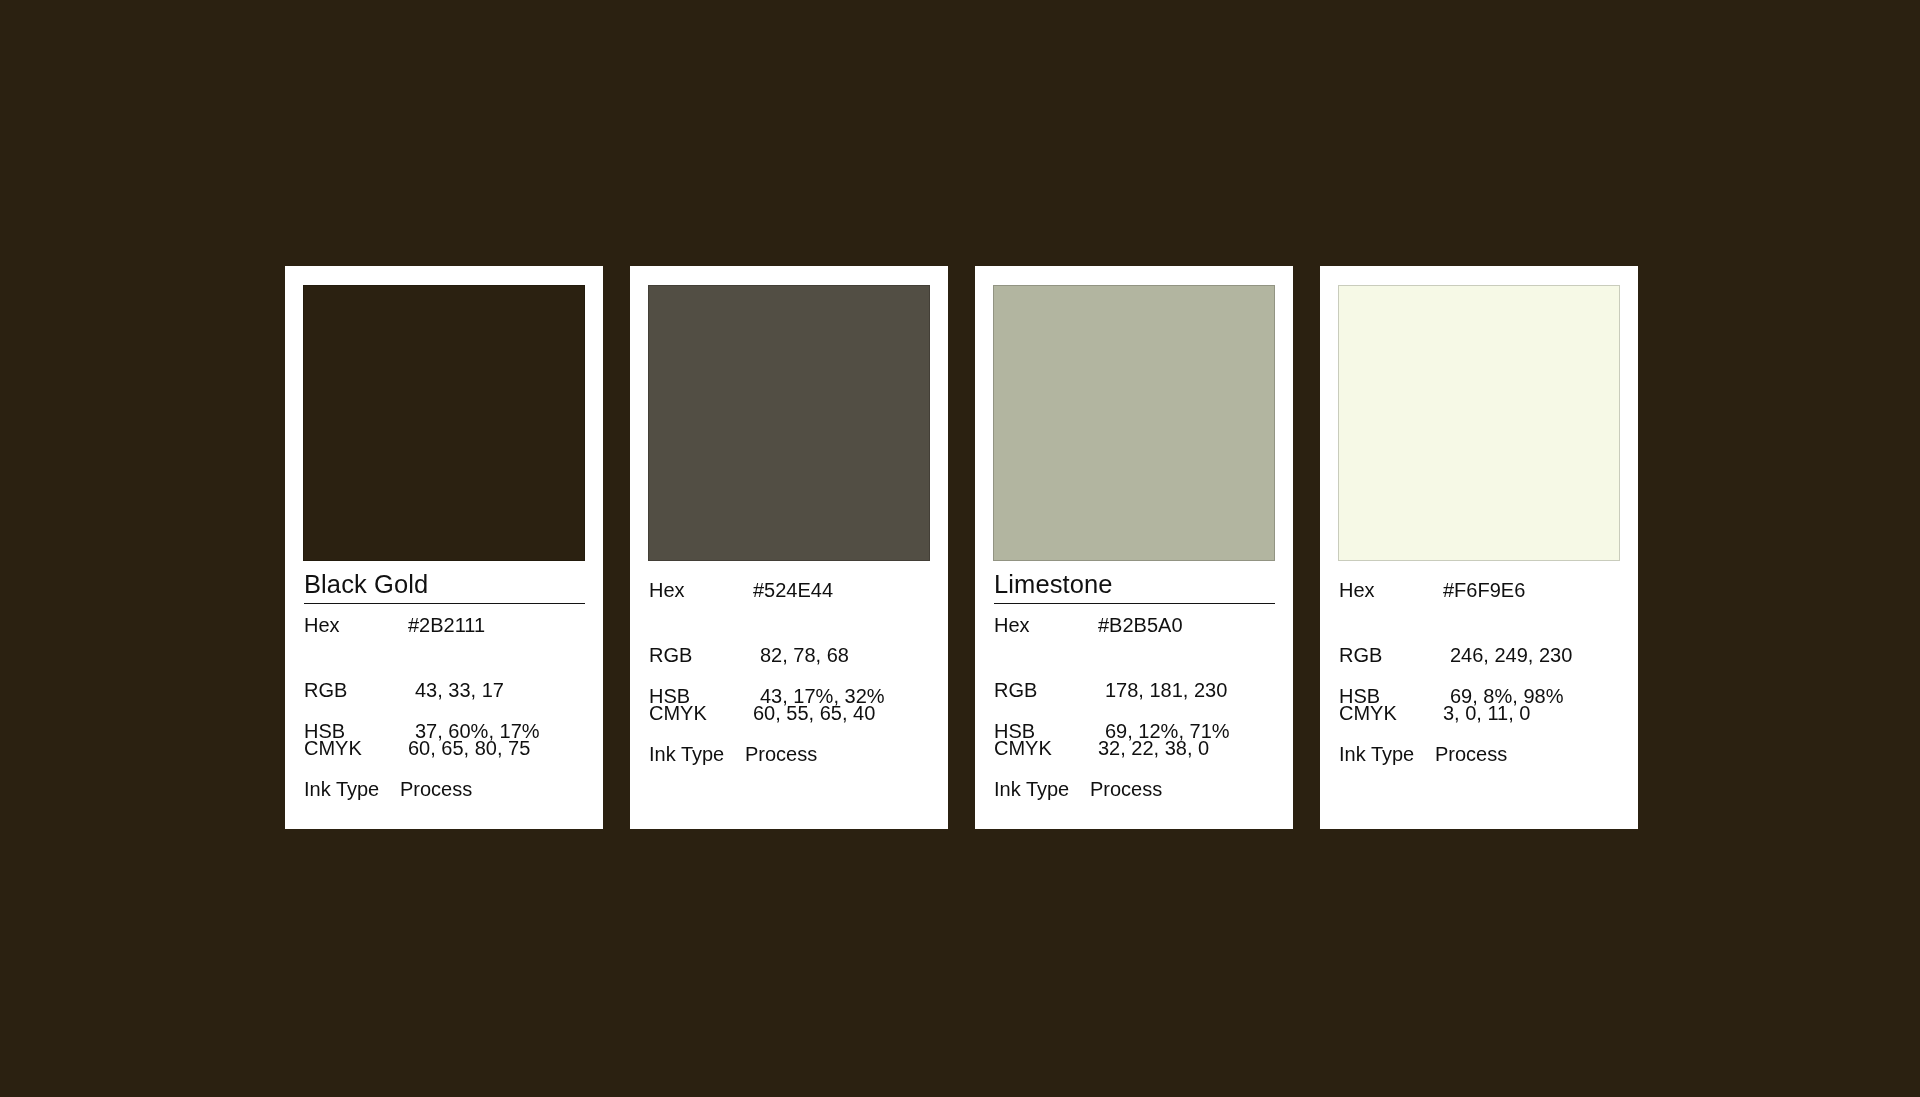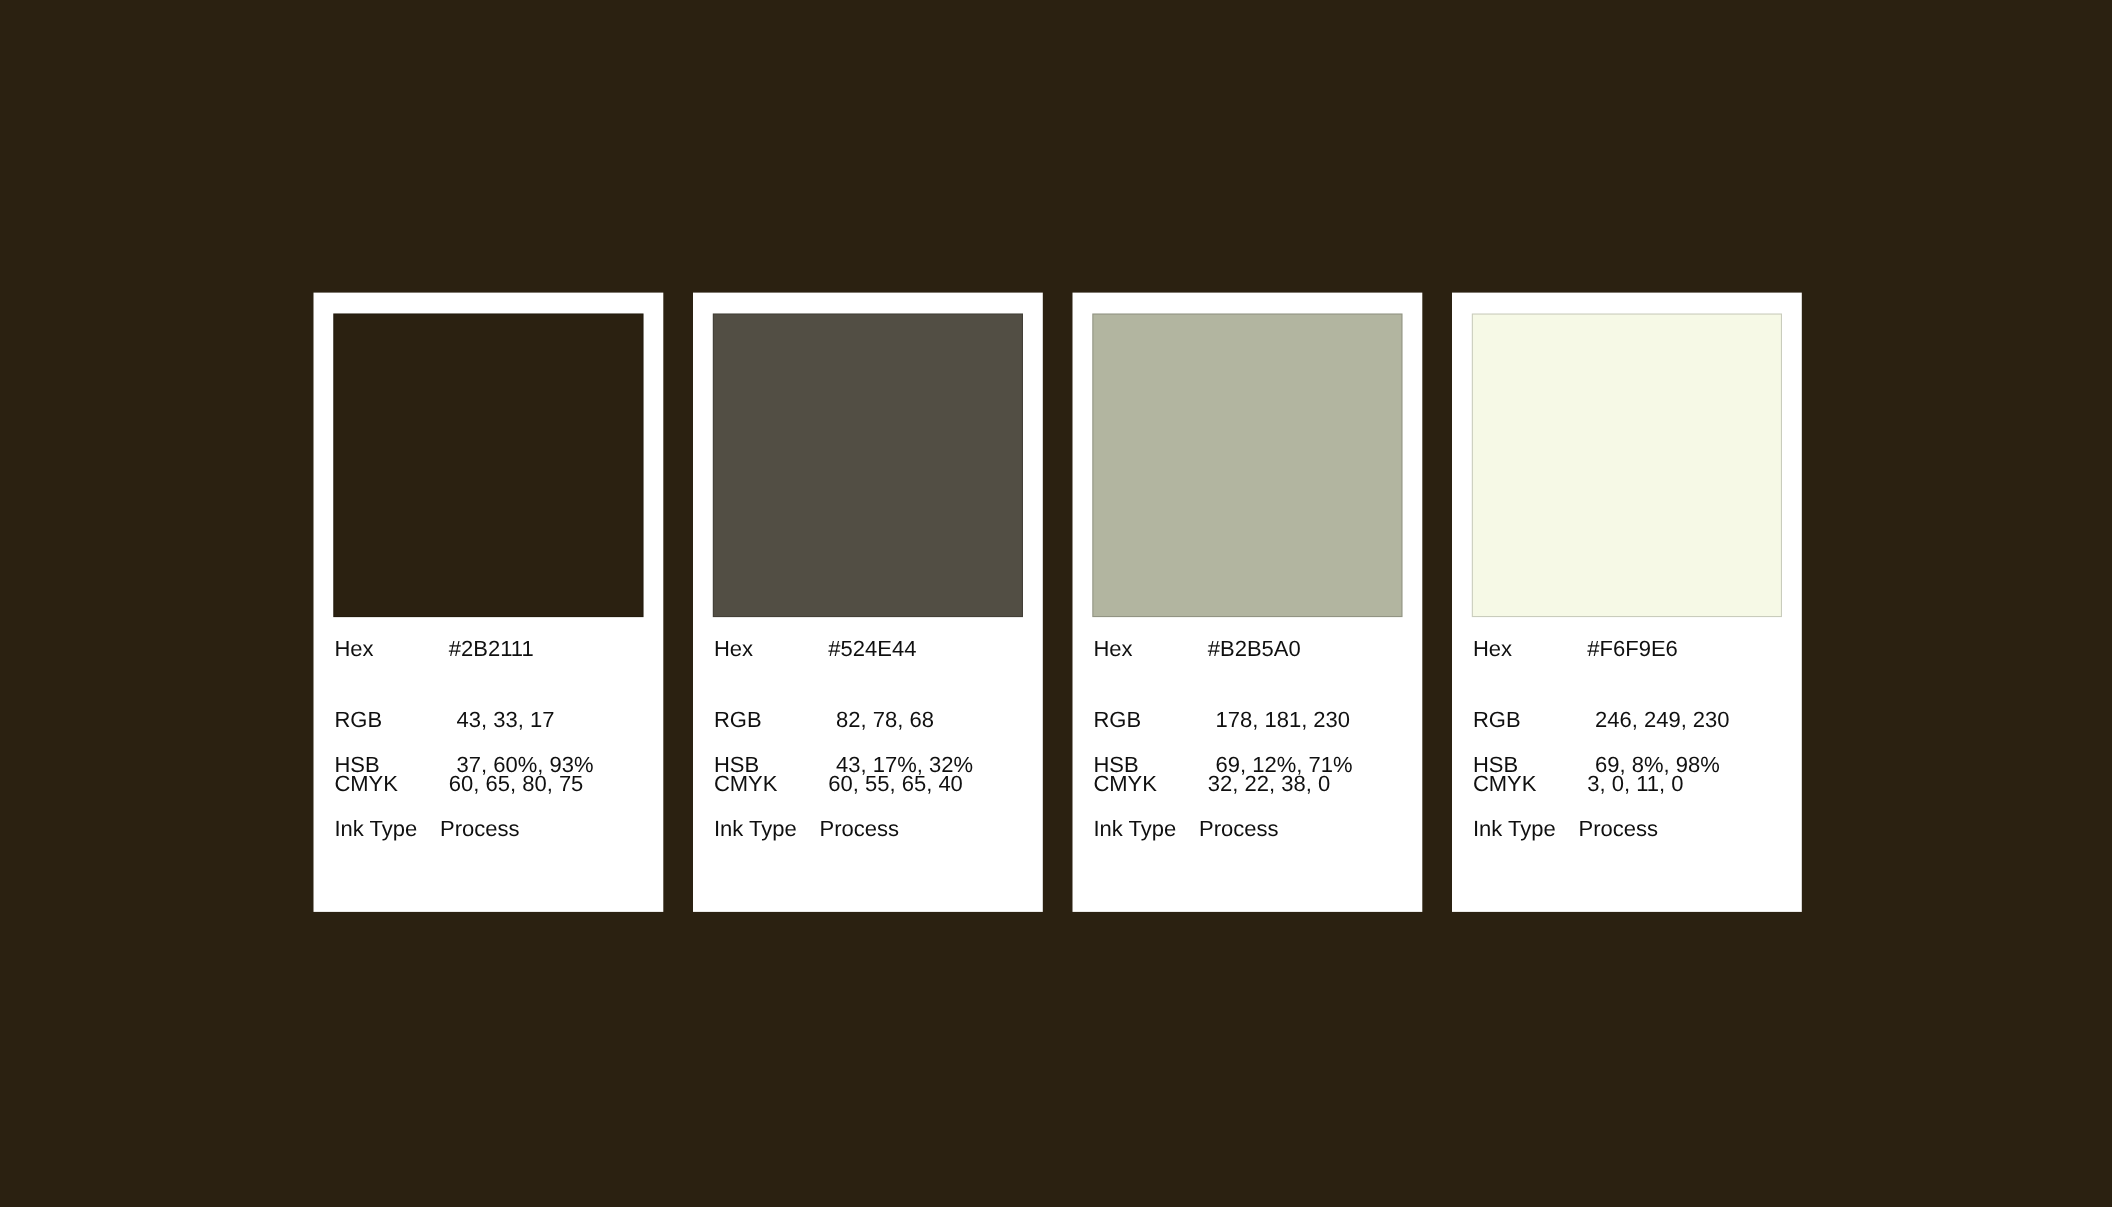--- a/index.html
+++ b/index.html
@@ -89,32 +89,33 @@
   }
 </style>
 </head>
 <body style="background-color: rgb(43, 33, 17);">
 
 <div id="stage" style="background-color: rgb(43, 33, 17);">
 
   <div class="swatch-card card-1">
     <div class="color-chip" style="background-color: rgb(43, 33, 17);"></div>
     <div class="card-body">
+      <div class="color-title">Black Gold</div>
       <div class="spec-table">
         <div class="spec-row">
           <span class="spec-label">Hex</span>
           <span class="spec-value">#2B2111</span>
         </div>
         <div class="spec-row indent">
           <span class="spec-label">RGB</span>
           <span class="spec-value">43, 33, 17</span>
         </div>
         <div class="spec-row indent">
           <span class="spec-label">HSB</span>
-          <span class="spec-value">37, 60%, 93%</span>
+          <span class="spec-value">37, 60%, 17%</span>
         </div>
         <div class="spec-row">
           <span class="spec-label">CMYK</span>
           <span class="spec-value">60, 65, 80, 75</span>
         </div>
         <div class="spec-row ink">
           <span class="spec-label">Ink Type</span>
           <span class="spec-value">Process</span>
         </div>
       </div>
@@ -145,20 +146,21 @@
           <span class="spec-label">Ink Type</span>
           <span class="spec-value">Process</span>
         </div>
       </div>
     </div>
   </div>
 
   <div class="swatch-card card-3">
     <div class="color-chip" style="background-color: rgb(178, 181, 160);"></div>
     <div class="card-body">
+      <div class="color-title">Limestone</div>
       <div class="spec-table">
         <div class="spec-row">
           <span class="spec-label">Hex</span>
           <span class="spec-value">#B2B5A0</span>
         </div>
         <div class="spec-row indent">
           <span class="spec-label">RGB</span>
           <span class="spec-value">178, 181, 230</span>
         </div>
         <div class="spec-row indent">

